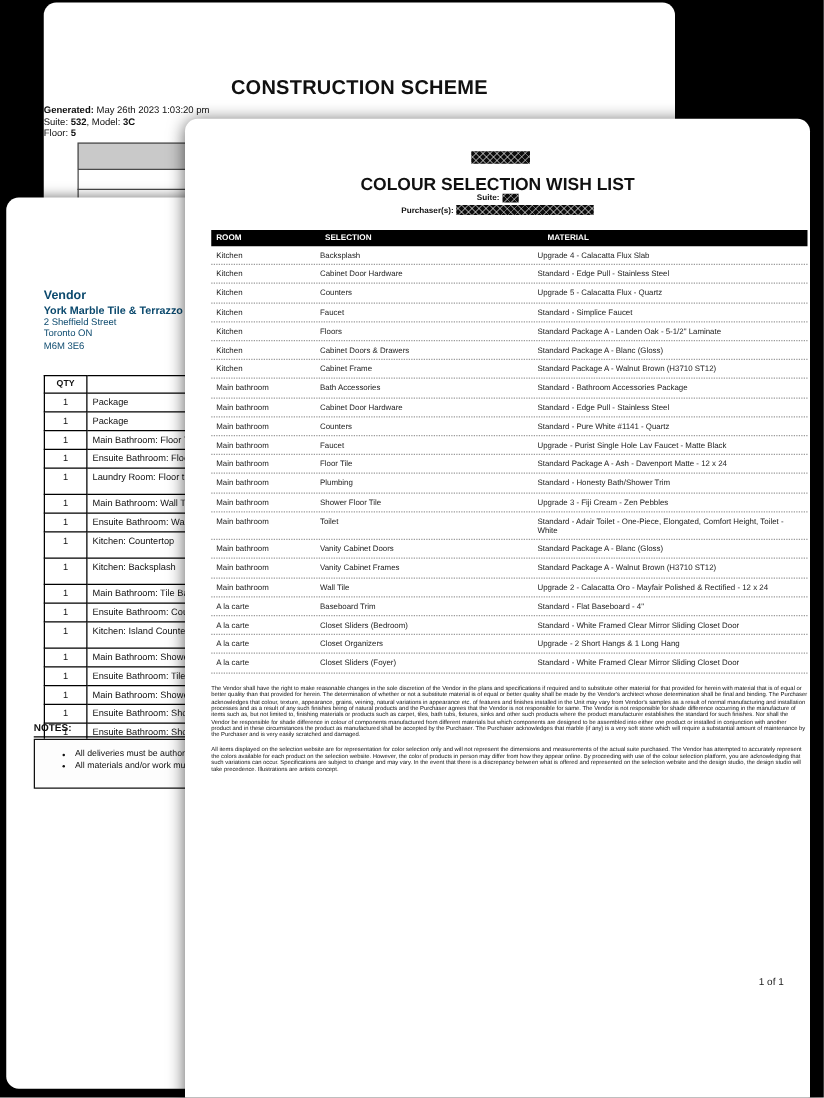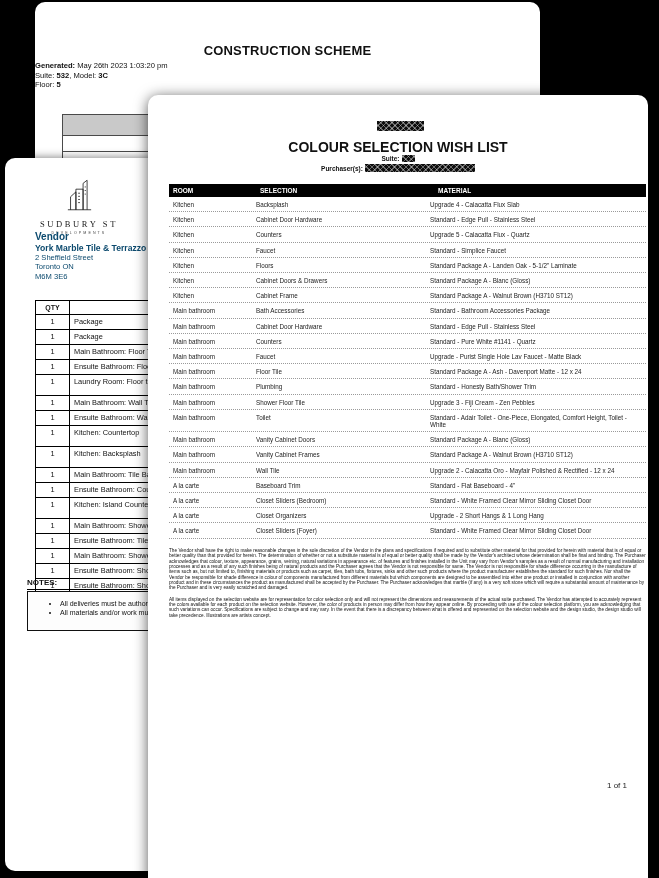--- a/index.html
+++ b/index.html
@@ -5,21 +5,21 @@
   html,body{margin:0;padding:0;}
   body{
     width:659px;height:878px;position:relative;overflow:hidden;
     background:#000;
     font-family:"Liberation Sans",sans-serif;
     -webkit-font-smoothing:antialiased;
   }
   .page{position:absolute;background:#fff;border-radius:10px;}
   
   .back-doc{left:35px;top:2px;width:505px;height:760px;z-index:1;box-shadow:0 0 10px rgba(0,0,0,.6);}
-  .cs-title{padding-top:41px;text-align:center;font-size:13px;font-weight:bold;color:#111;letter-spacing:.2px;}
+  .cs-title{padding-top:60px;text-align:center;font-size:16px;font-weight:bold;color:#111;letter-spacing:.2px;}
   .cs-meta{margin-top:3px;font-size:7.6px;line-height:9.6px;color:#111;}
   .cs-meta b{font-weight:bold;}
   .cs-table{position:absolute;left:27px;top:112px;width:462px;}
   .cs-th{height:20px;background:#c9c9c9;border:1.5px solid #4a4a4a;}
   .cs-tr1{height:15px;background:#fff;border:1.5px solid #4a4a4a;border-top:none;}
   .cs-tr2{height:14px;background:#fff;border:1.5px solid #4a4a4a;border-top:none;}
   
   .left-doc{left:5px;top:158px;width:500px;height:713px;z-index:2;box-shadow:0 0 10px rgba(0,0,0,.55);}
   .ps-logo{position:absolute;left:15px;top:20px;width:118px;text-align:center;color:#1a1a1a;}
   .ps-brand{font-family:"Liberation Serif",serif;font-size:8.5px;letter-spacing:2.6px;margin-top:3px;white-space:nowrap;}
@@ -79,34 +79,20 @@
     <div><span>Floor: </span><b>5</b></div>
   </div>
   <div class="cs-table">
     <div class="cs-th"></div>
     <div class="cs-tr1"></div>
     <div class="cs-tr2"></div>
   </div>
 </div>
 
 <div class="page left-doc">
-  <div class="ps-logo">
-    <svg width="27" height="34" viewBox="0 0 30 38">
-      <g fill="none" stroke="#1a1a1a" stroke-width="0.9">
-        <path d="M2 35.5 h26"></path>
-        <path d="M5 35.5 V21 l6 -5.5 V35.5"></path>
-        <path d="M11 35.5 V12.5 h8 V35.5"></path>
-        <path d="M19 35.5 V6 l4.5 -3.5 V35.5"></path>
-        <path d="M13.5 17 h2 M13.5 20.5 h2 M13.5 24 h2 M13.5 27.5 h2"></path>
-        <path d="M20.8 10 h1.3 M20.8 14 h1.3 M20.8 18 h1.3"></path>
-      </g>
-    </svg>
-    <div class="ps-brand">SUDBURY ST</div>
-    <div class="ps-sub">DEVELOPMENTS</div>
-  </div>
   <div class="ps-vendor">
     <div class="ps-vendor-label">Vendor</div>
     <div class="ps-vendor-name">York Marble Tile &amp; Terrazzo Inc.</div>
     <div class="ps-addr">2 Sheffield Street</div>
     <div class="ps-addr">Toronto ON</div>
     <div class="ps-addr">M6M 3E6</div>
   </div>
   <table class="ps-table">
     <colgroup>
         <col class="qty">

